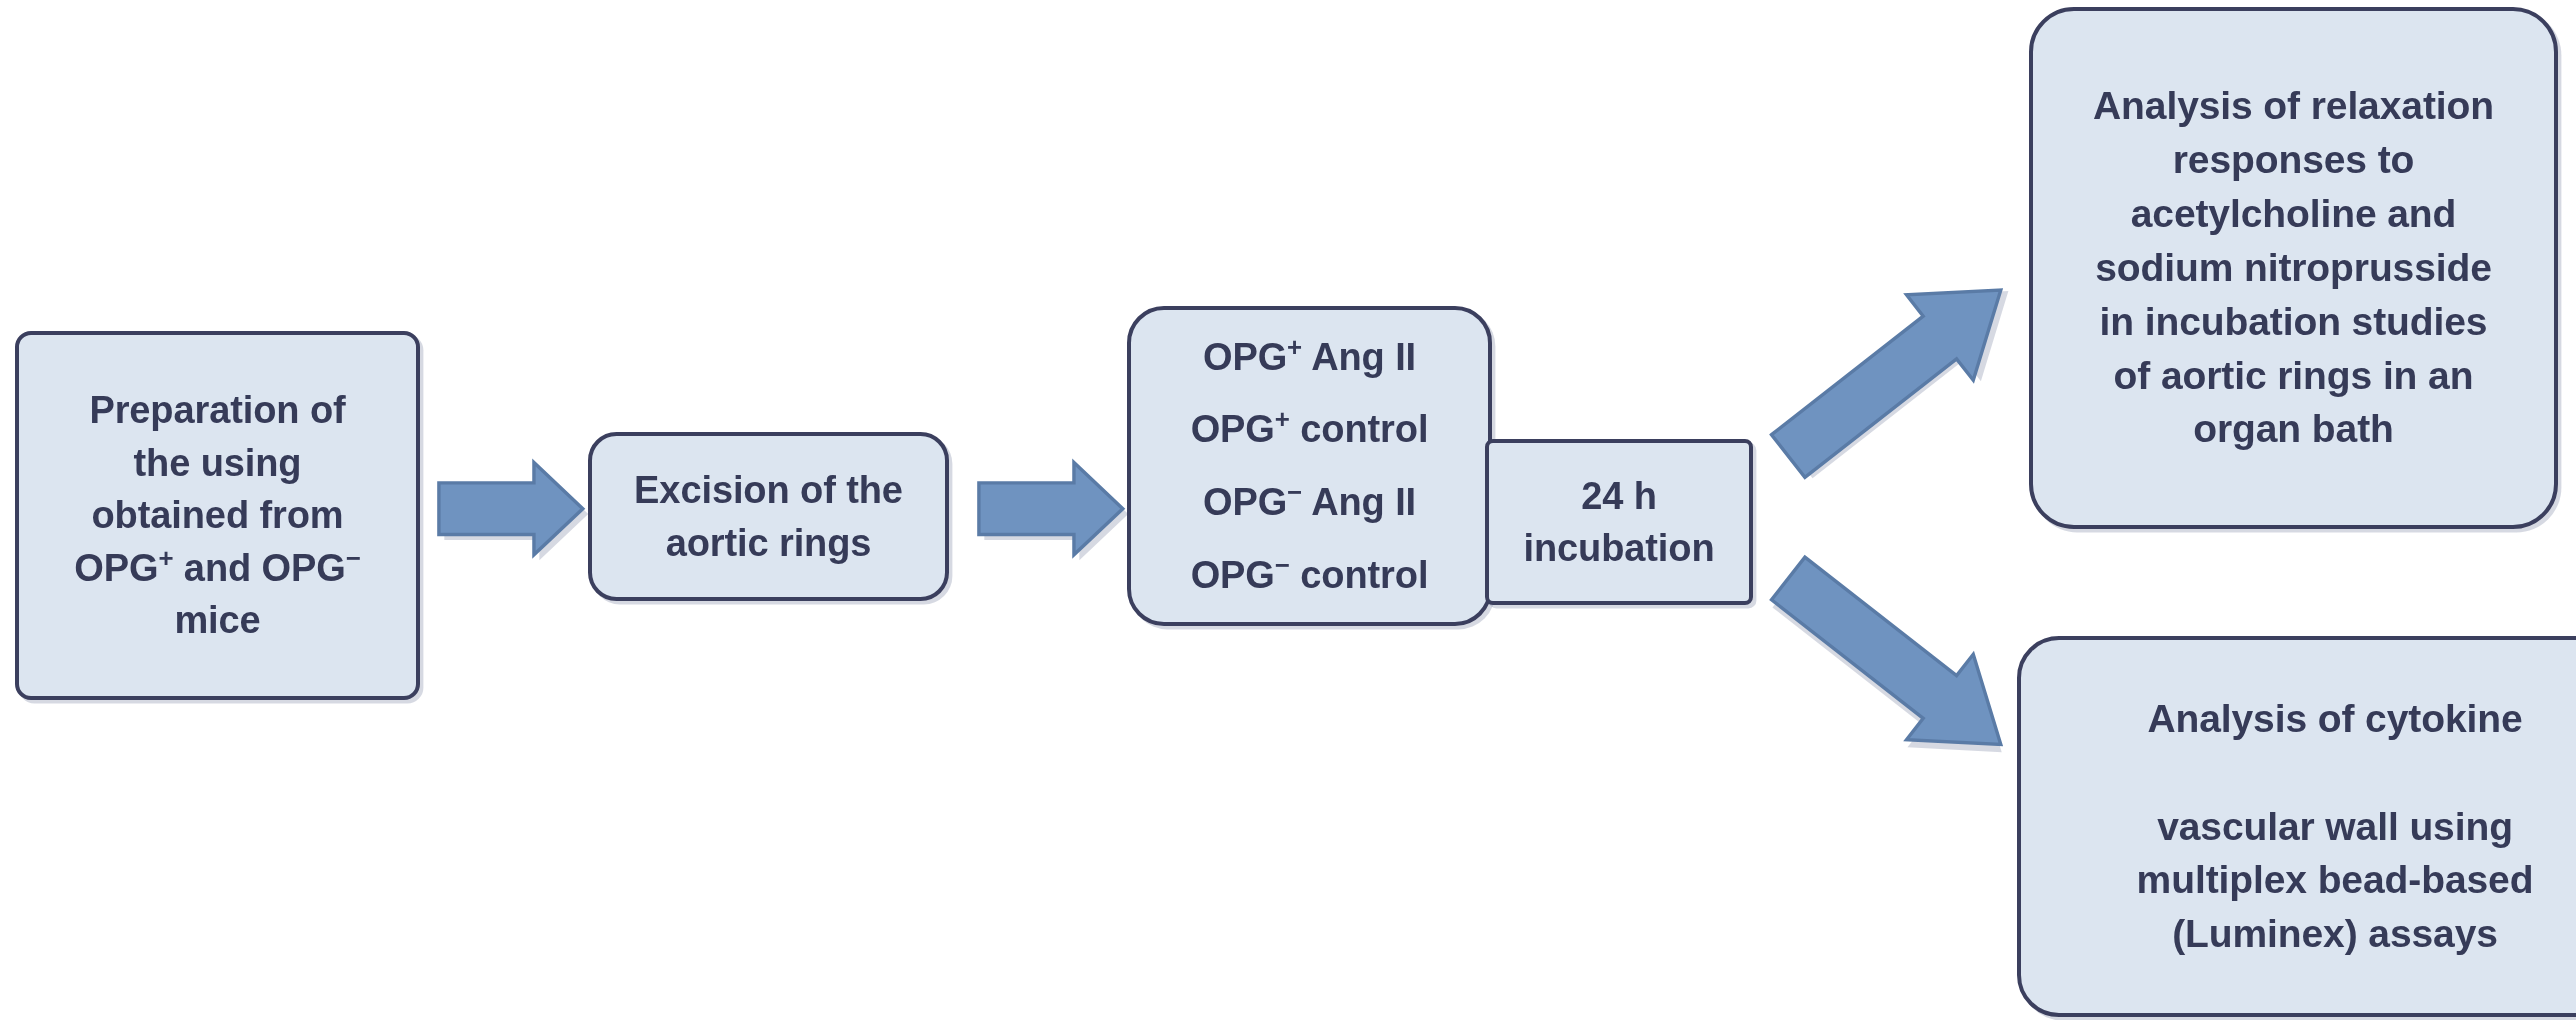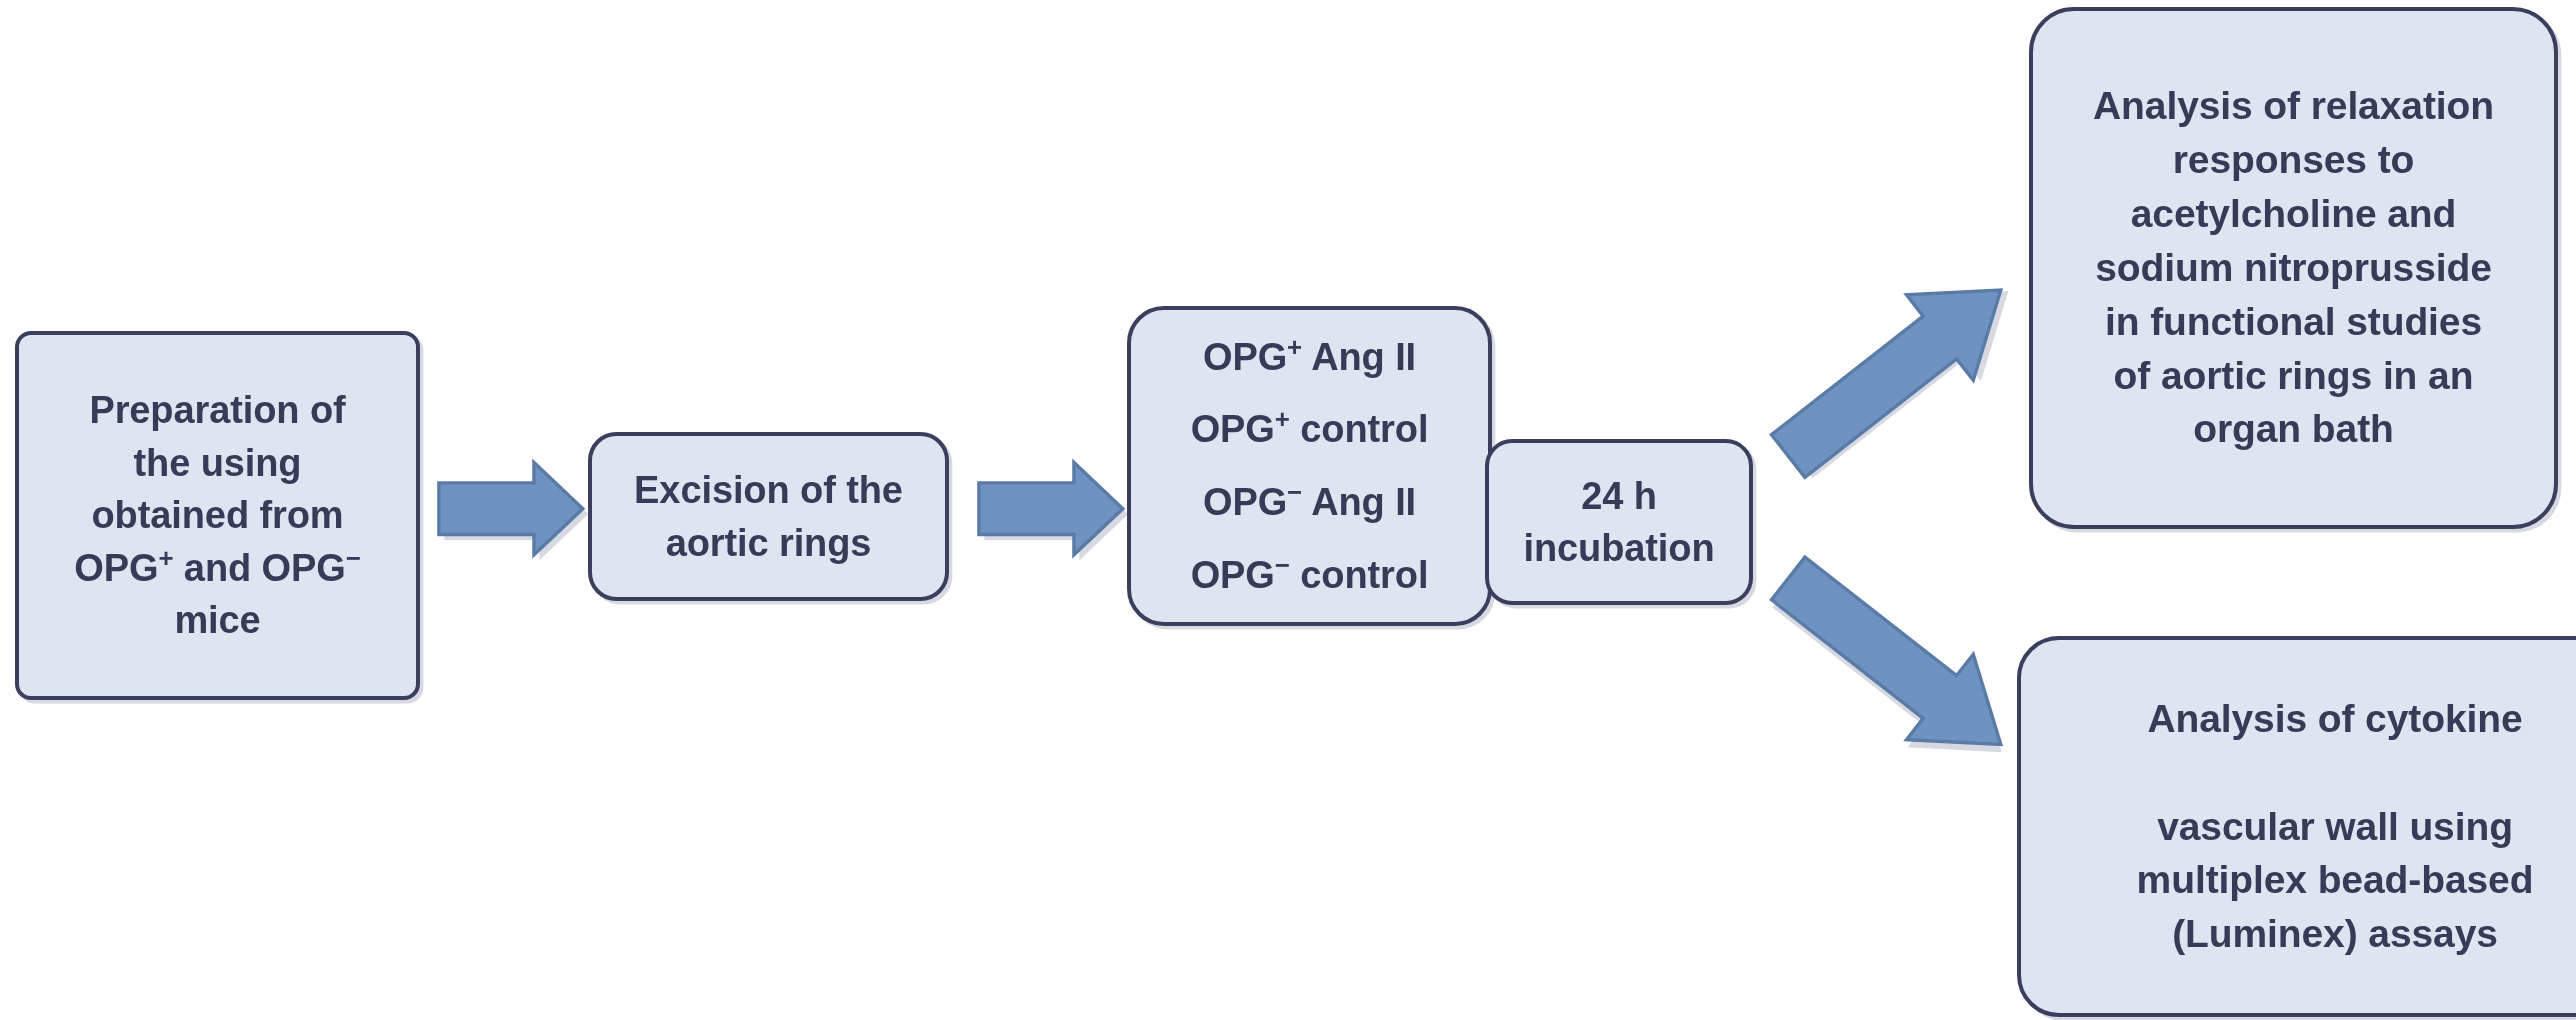--- a/index.html
+++ b/index.html
@@ -54,21 +54,21 @@
     left: 1127px; top: 306px; width: 365px; height: 320px;
     font-size: 38px;
     border-radius: 37px;
     z-index: 2;
   }
   #node-groups .txt { padding: 0 4.1px; }
   #node-groups .grp-line { margin: 20.3px 0; }
   #node-incubation {
     left: 1485px; top: 439px; width: 268px; height: 166px;
     font-size: 38px;
-    border-radius: 27px;
+    border-radius: 8px;
     z-index: 3;
   }
   #node-relax {
     left: 2029px; top: 6.8px; width: 529px; height: 522px;
     font-size: 39px;
     border-radius: 45px;
   }
   #node-cytokine {
     left: 2017px; top: 636px; width: 636px; height: 381px;
     font-size: 39px;
@@ -142,21 +142,21 @@
       <span class="grp-line" style="display:block;"><span>OPG</span><span class="sup">−</span><span> Ang II</span></span>
       <span class="grp-line" style="display:block;"><span>OPG</span><span class="sup">−</span><span> control</span></span>
     </span>
   </div>
 
   <div class="node" id="node-incubation">
     <span class="txt"><span>24 h</span><br><span>incubation</span></span>
   </div>
 
   <div class="node" id="node-relax">
-    <span class="txt"><span>Analysis of relaxation</span><br><span>responses to</span><br><span>acetylcholine and</span><br><span>sodium nitroprusside</span><br><span>in functional studies</span><br><span>of aortic rings in an</span><br><span>organ bath</span></span>
+    <span class="txt"><span>Analysis of relaxation</span><br><span>responses to</span><br><span>acetylcholine and</span><br><span>sodium nitroprusside</span><br><span>in incubation studies</span><br><span>of aortic rings in an</span><br><span>organ bath</span></span>
   </div>
 
   <div class="node" id="node-cytokine">
     <span class="txt"><span>Analysis of cytokine</span><br><br><span>vascular wall using</span><br><span>multiplex bead-based</span><br><span>(Luminex) assays</span></span>
   </div>
 
 </div>
 
 
 </body></html>

